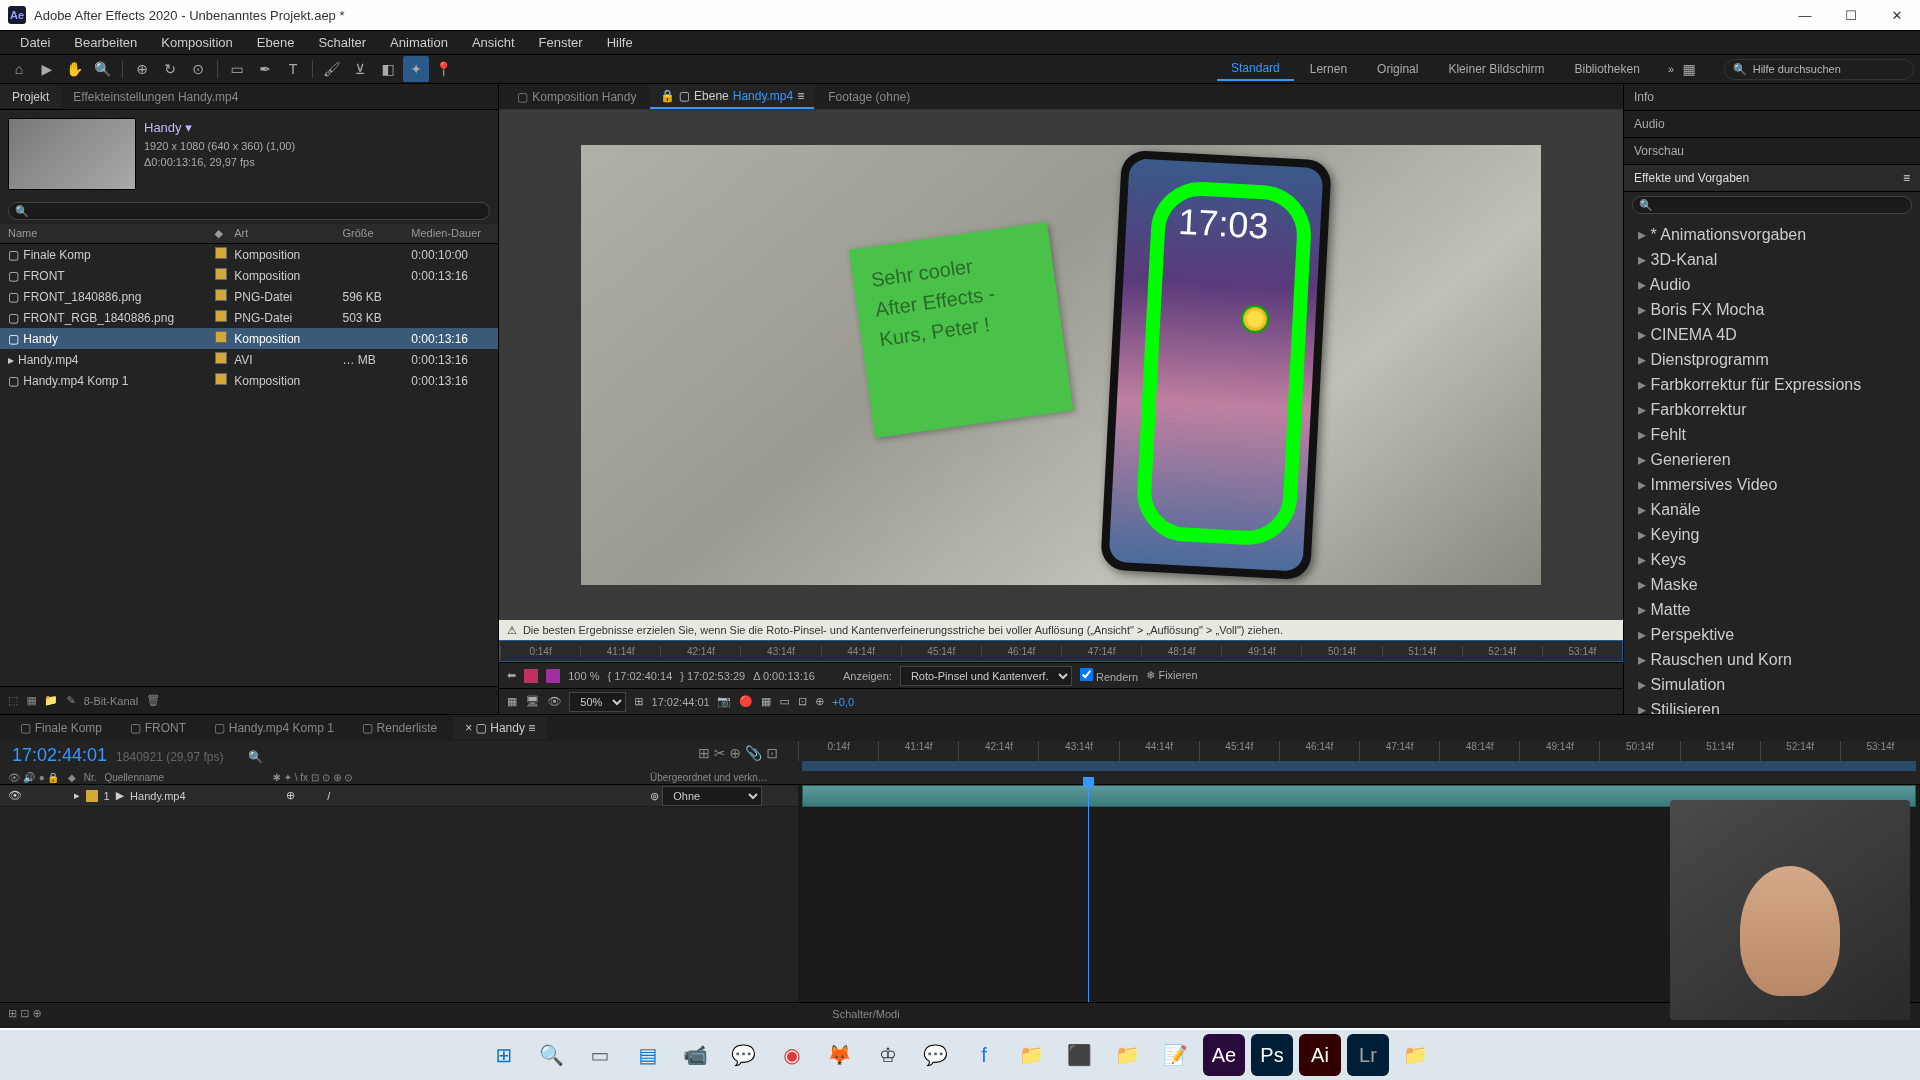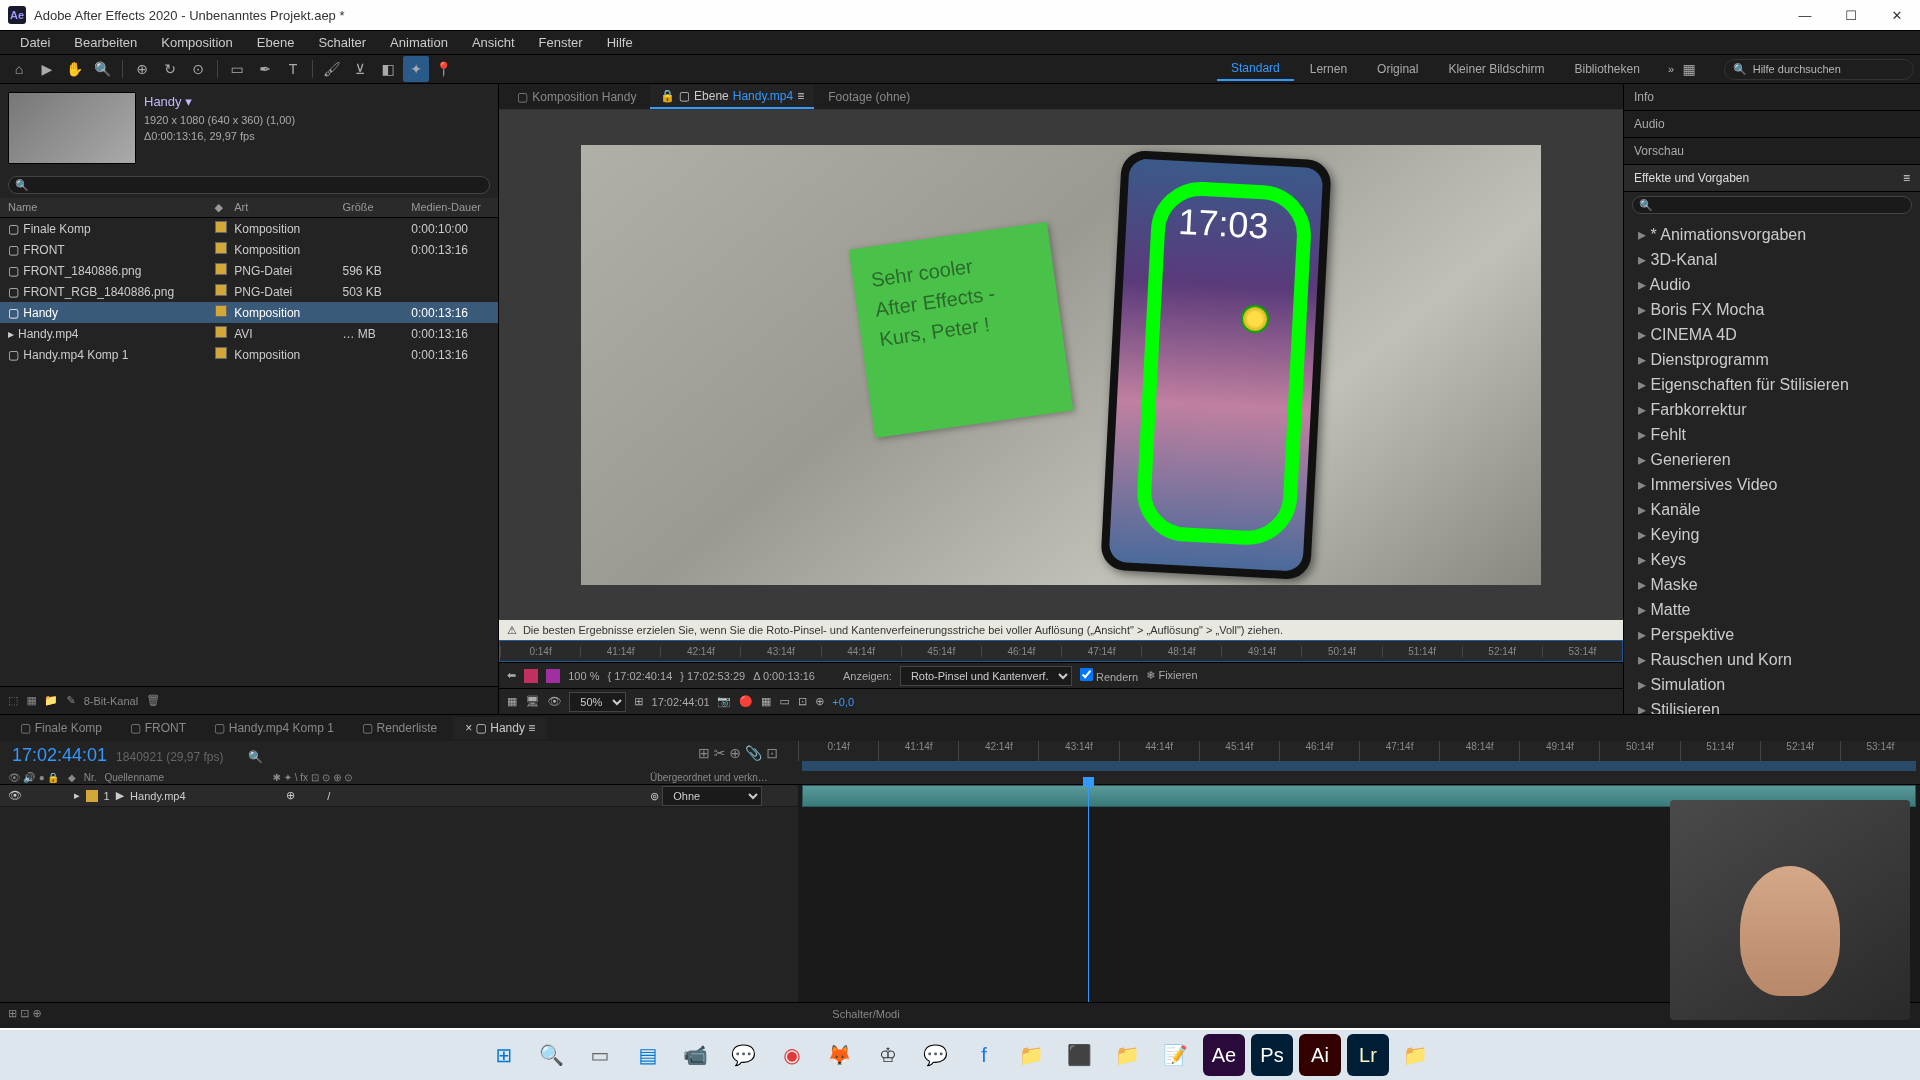--- a/index.html
+++ b/index.html
@@ -144,20 +144,24 @@
   <div style="margin-left:12px">»</div>
   <div class="tool">▦</div>
   <div class="search-help">
     <span>🔍</span>
     <span>Hilfe durchsuchen</span>
   </div>
 </div>
 
 <div class="main">
   <div class="left-panel">
+    <div class="panel-tabs">
+      <span class="ptab active">Projekt</span>
+      <span class="ptab">Effekteinstellungen  Handy.mp4</span>
+    </div>
     <div class="comp-info">
       <div class="thumb"></div>
       <div class="comp-meta">
         <div class="comp-name">Handy ▾</div>
         <div>1920 x 1080 (640 x 360) (1,00)</div>
         <div>Δ0:00:13:16, 29,97 fps</div>
       </div>
     </div>
     <div class="search-row"><input type="text" placeholder="🔍" style=""></div>
     <div class="list-head">
@@ -309,21 +313,21 @@
         <span>≡</span>
       </div>
     <div style="padding:4px 8px"><input type="text" placeholder="🔍" style="width: 100%; border-radius: 10px;"></div>
     <div class="preset-list" id="preset-list">
         <div class="preset-item">* Animationsvorgaben</div>
         <div class="preset-item">3D-Kanal</div>
         <div class="preset-item">Audio</div>
         <div class="preset-item">Boris FX Mocha</div>
         <div class="preset-item">CINEMA 4D</div>
         <div class="preset-item">Dienstprogramm</div>
-        <div class="preset-item">Eigenschaften für Stilisieren</div>
+        <div class="preset-item">Farbkorrektur für Expressions</div>
         <div class="preset-item">Farbkorrektur</div>
         <div class="preset-item">Fehlt</div>
         <div class="preset-item">Generieren</div>
         <div class="preset-item">Immersives Video</div>
         <div class="preset-item">Kanäle</div>
         <div class="preset-item">Keying</div>
         <div class="preset-item">Keys</div>
         <div class="preset-item">Maske</div>
         <div class="preset-item">Matte</div>
         <div class="preset-item">Perspektive</div>
@@ -433,18 +437,18 @@
     <div class="tb-icon" style="background: transparent; color: rgb(51, 51, 51);">♔</div>
     <div class="tb-icon" style="background: transparent; color: rgb(228, 57, 173);">💬</div>
     <div class="tb-icon" style="background: transparent; color: rgb(24, 119, 242);">f</div>
     <div class="tb-icon" style="background: transparent; color: rgb(255, 193, 7);">📁</div>
     <div class="tb-icon" style="background: transparent; color: rgb(51, 51, 51);">⬛</div>
     <div class="tb-icon" style="background: transparent; color: rgb(255, 193, 7);">📁</div>
     <div class="tb-icon" style="background: transparent; color: rgb(0, 164, 239);">📝</div>
     <div class="tb-icon" style="background: rgb(42, 10, 58); color: rgb(255, 255, 255);">Ae</div>
     <div class="tb-icon" style="background: rgb(0, 30, 54); color: rgb(255, 255, 255);">Ps</div>
     <div class="tb-icon" style="background: rgb(51, 0, 0); color: rgb(255, 255, 255);">Ai</div>
-    <div class="tb-icon" style="background: rgb(0, 30, 54); color: #fef9c3;">Lr</div>
+    <div class="tb-icon" style="background: rgb(0, 30, 54); color: #a3a3a3;">Lr</div>
     <div class="tb-icon" style="background: transparent; color: rgb(255, 193, 7);">📁</div>
   </div>
 <div class="webcam">
     <div class="webcam-face"></div>
   </div>
 
 </body></html>

